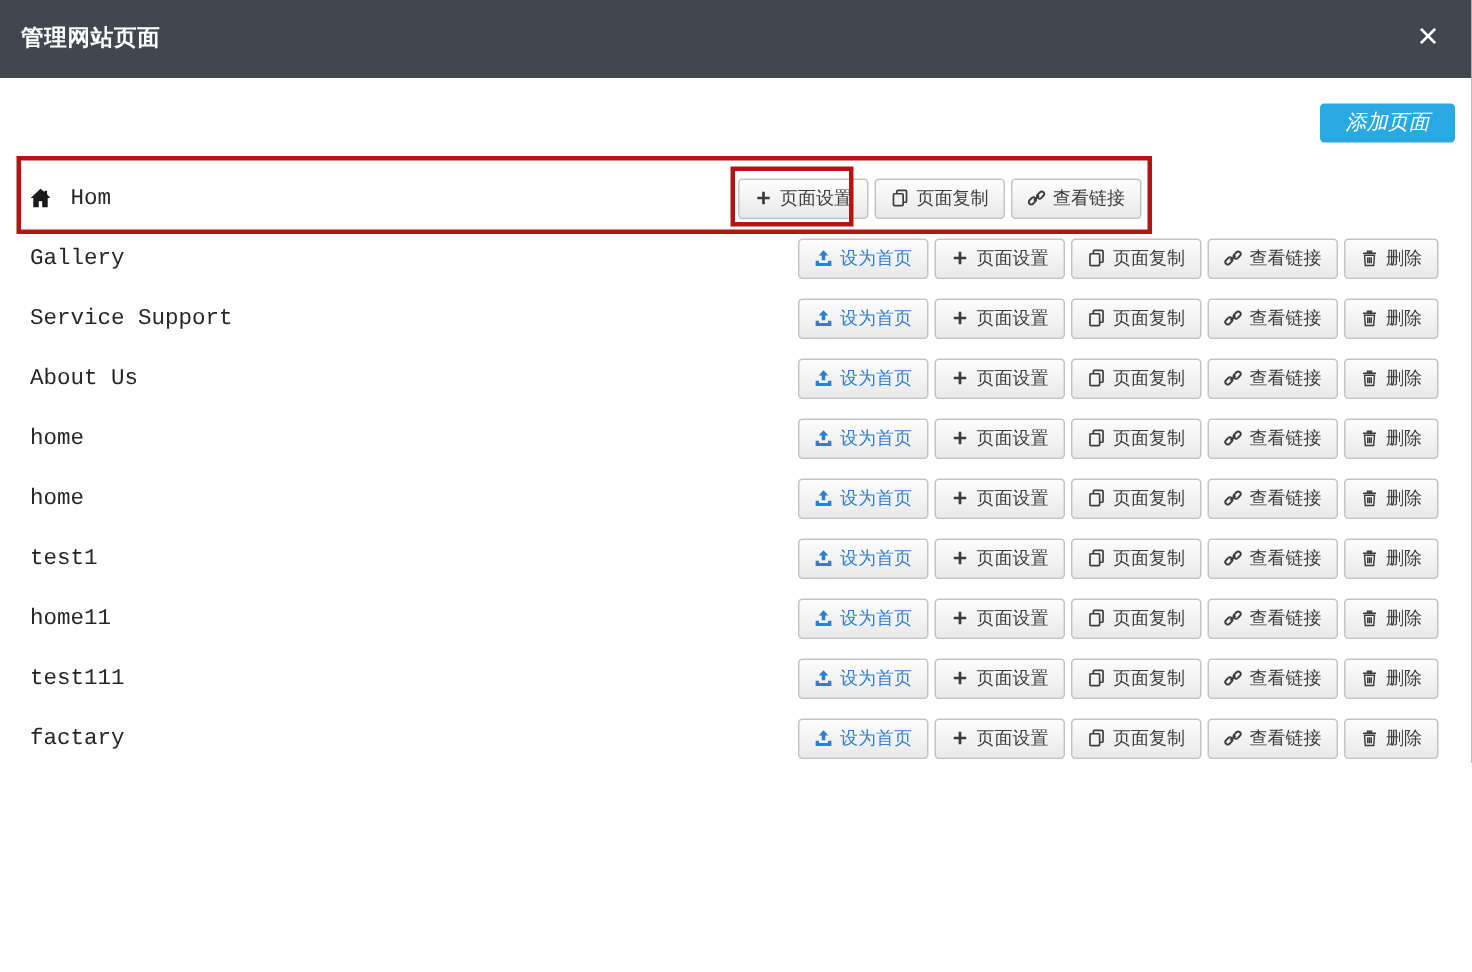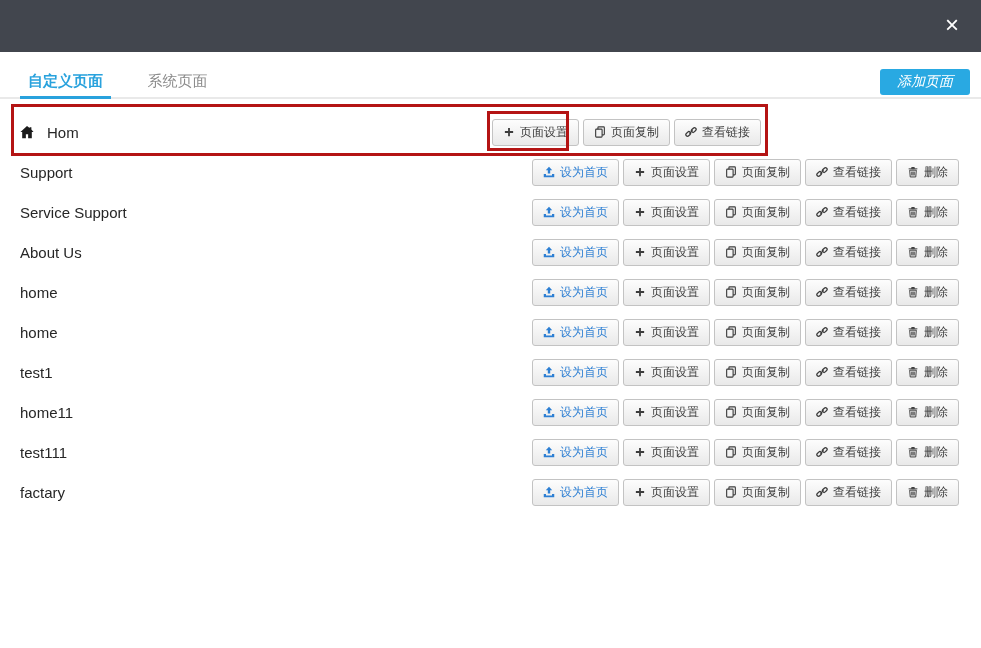--- a/index.html
+++ b/index.html
@@ -39,21 +39,21 @@
   
   .add-page-btn {
     position:absolute; right:11px; top:69px; height:26px;
     background:#29a9e2; color:#fff; font-size:14px; border:none;
     border-radius:3px; padding:0 17px; cursor:pointer;
     font-family:inherit;
     font-style:italic;
   }
   
   .page-list { position:absolute; left:0; top:112px; width:981px; }
-  .row { position:relative; height:40px; display:flex; align-items:center; }
+  .row { position:relative; height:40px; display:flex; align-items:center;font-family:Liberation Mono, monospace; }
   .row-name {
     padding-left:20px; font-size:15px; color:#262626;
     display:flex; align-items:center;
   }
   .home-ic { display:inline-flex; margin-right:13px; color:#1b1b1b; }
   .home-ic svg { width:14px; height:14px; }
   .row-actions {
     position:absolute; left:488px; top:0; height:40px;
     display:flex; align-items:center; gap:4px;
   }
@@ -76,27 +76,24 @@
     position:absolute; left:487px; top:111px; width:82px; height:40px;
     border:3px solid #b41414; pointer-events:none;
   }
 </style>
 </head>
 <body>
 
 <div class="screen">
 
   <div class="modal-header">
+    <div class="modal-title">管理网站页面</div>
     <div class="close-btn">×</div>
   </div>
 
-  <div class="tabs-bar">
-    <span class="tab active">自定义页面</span>
-    <span class="tab inactive">系统页面</span>
-  </div>
 
   <button class="add-page-btn">添加页面</button>
 
   <div class="page-list">
     <div class="row annotated">
       <div class="row-name">
           <span class="home-ic">
             <svg viewBox="0 0 16 16">
               <path fill="currentColor" d="M8 1L0.5 8h2v7h4.2v-4.5h2.6V15h4.2V8h2L13 5.2V2.5h-2v0.9L8 1z"></path>
             </svg>
@@ -129,21 +126,21 @@
                 <path d="M5.8 10.2 L10.2 5.8"></path>
               </svg>
             </span>
             <span class="btn-label">查看链接</span>
           </button>
         </div>
     </div>
 
     <div class="row">
       <div class="row-name">
-        <span class="page-name">Support</span>
+        <span class="page-name">Gallery</span>
       </div>
       <div class="row-actions">
           <button class="act-btn set_home">
             <span class="btn-ic">
               <svg viewBox="0 0 16 16">
                 <path fill="currentColor" d="M8 1l4.3 4.8H9.6V10H6.4V5.8H3.7z"></path>
                 <path fill="currentColor" d="M1 10.5h3v2h8v-2h3V15H1z"></path>
               </svg>
             </span>
             <span class="btn-label">设为首页</span>

